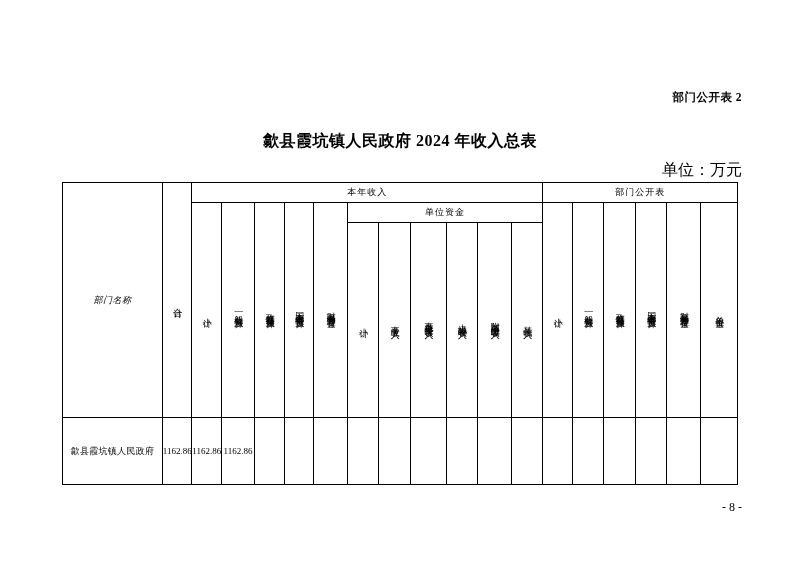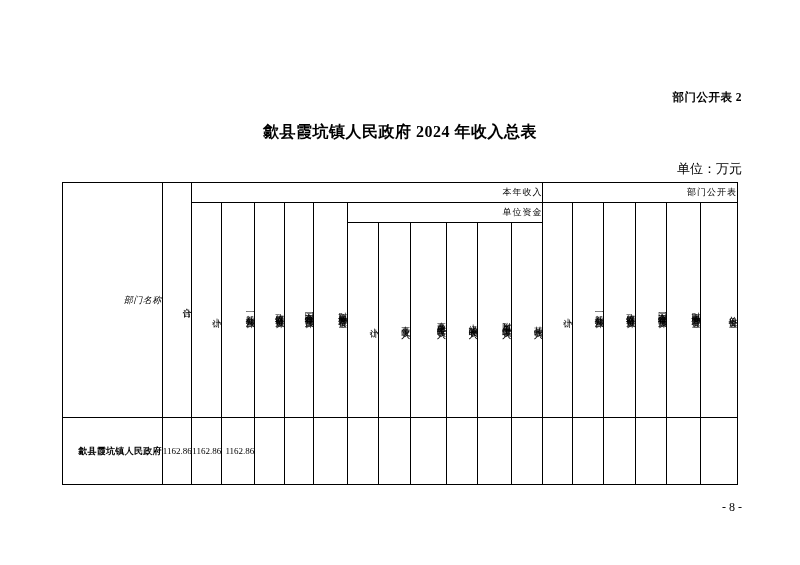--- a/index.html
+++ b/index.html
@@ -26,32 +26,32 @@
     right: 58px;
     top: 90px;
     font-size: 11.5px;
     font-weight: bold;
     letter-spacing: 0.5px;
     white-space: nowrap;
   }
   .doc-title {
     position: absolute;
     left: 0;
-    top: 122px;
+    top: 131px;
     width: 800px;
     text-align: center;
     font-size: 16px;
     font-weight: bold;
     letter-spacing: 0.5px;
   }
   .unit-note {
     position: absolute;
     right: 58px;
     top: 160px;
-    font-size: 13px;
+    font-size: 16px;
     white-space: nowrap;
   }
   .page-num {
     position: absolute;
     right: 58px;
     top: 500px;
     font-size: 12px;
   }
 
   table.main {
@@ -59,21 +59,21 @@
     left: 62px;
     top: 182px;
     width: 676px;
     border-collapse: collapse;
     table-layout: fixed;
   }
   table.main td, table.main th {
     border: 1px solid #000000;
     font-weight: normal;
     font-size: 9px;
-    text-align: right;
+    text-align: center;
     vertical-align: middle;
     padding: 0;
     line-height: 1.12;
   }
   
   .vcell {
     height: 232px;
   }
   .vtext {
     writing-mode: vertical-rl;
@@ -107,21 +107,20 @@
     height: 194px;
   }
   .datarow td {
     height: 66px;
     font-size: 8.5px;
     line-height: 1.5;
   }
   .datarow td.dept {
     font-size: 9px;
     letter-spacing: 0.3px;
-    font-weight: bold;
   }
 </style>
 </head>
 <body>
 
 <div class="page">
 
   <div class="doc-ref">部门公开表 2</div>
 
   <div class="doc-title">歙县霞坑镇人民政府 2024 年收入总表</div>

